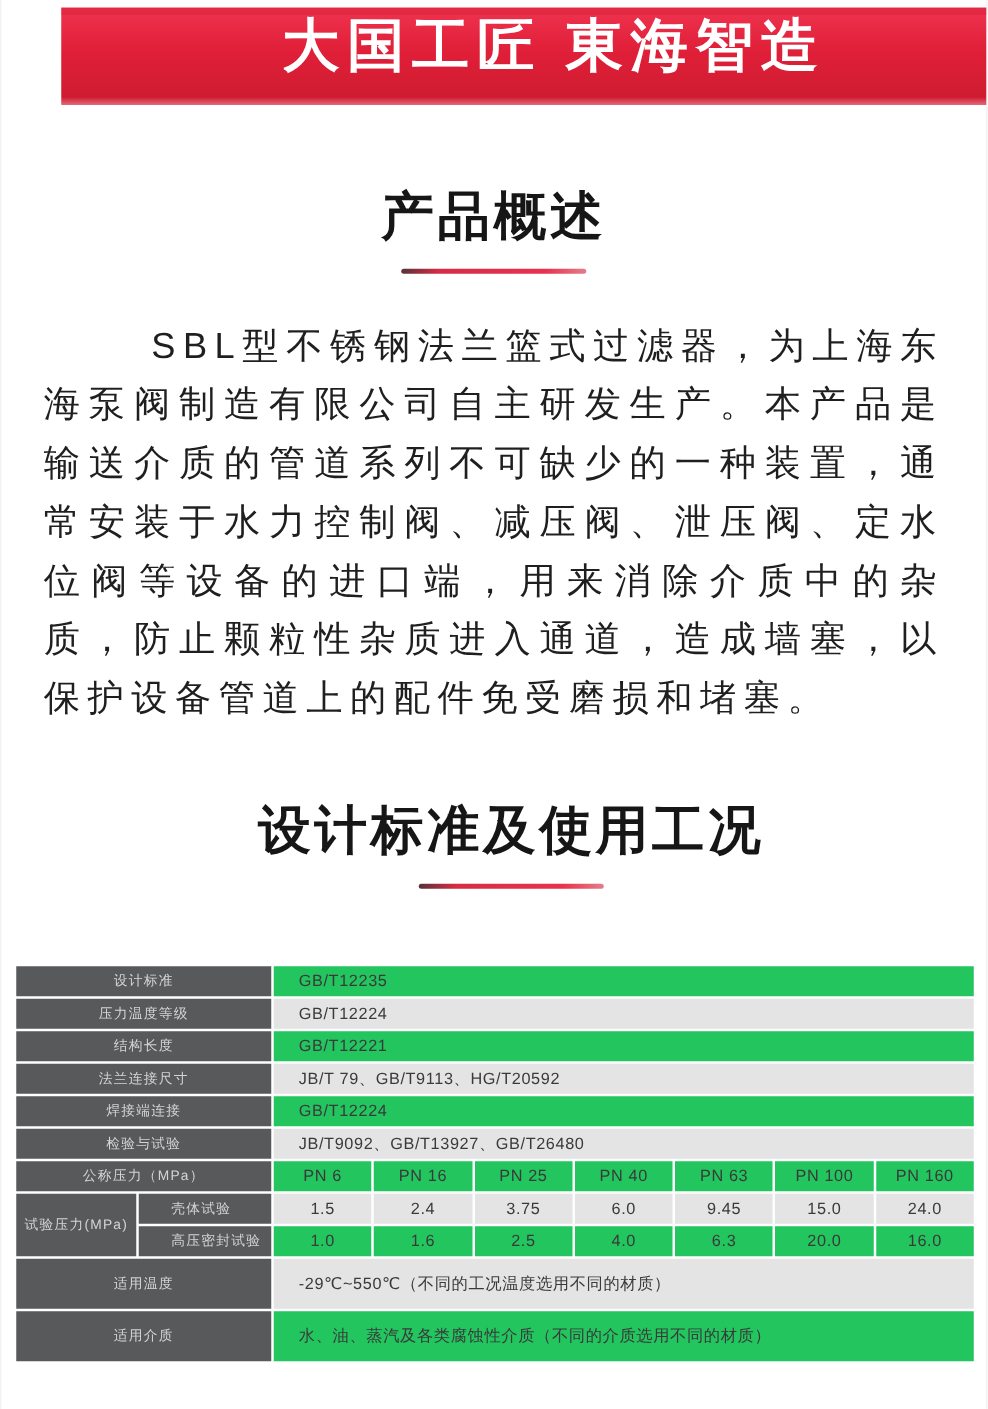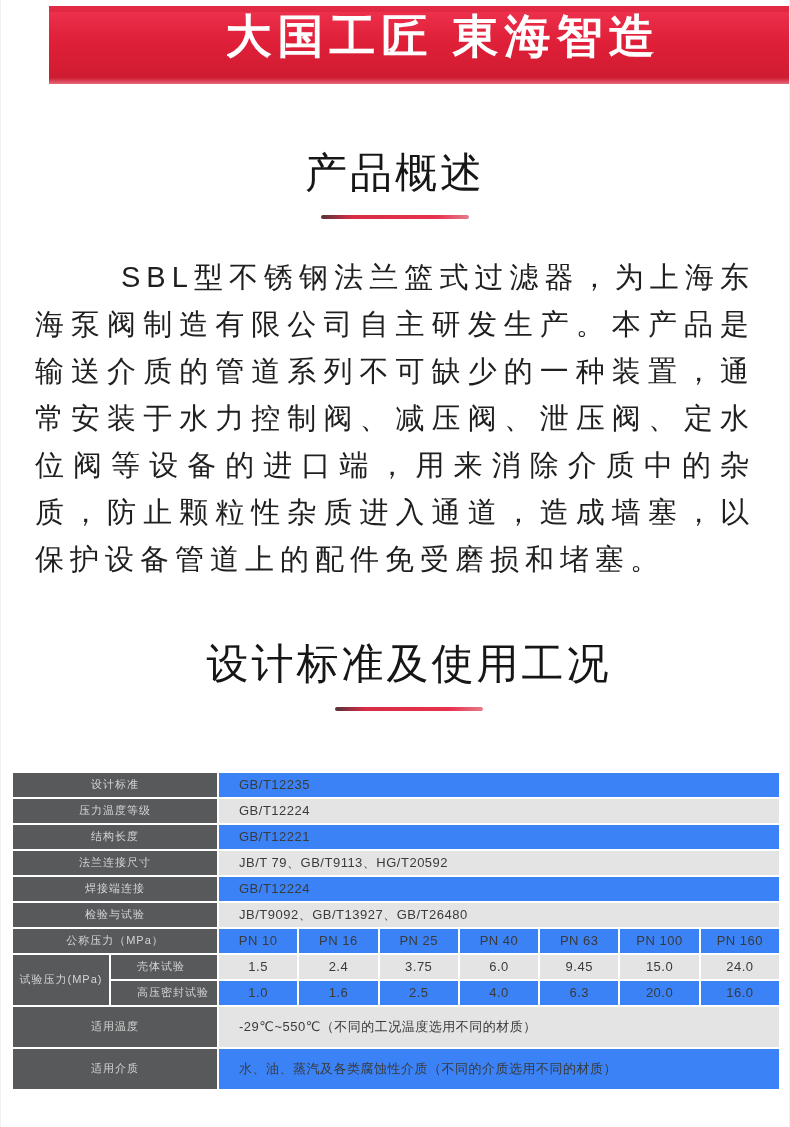--- a/index.html
+++ b/index.html
@@ -24,21 +24,21 @@
     display:flex;align-items:flex-start;justify-content:center;margin-left:48px;
   }
   .banner h1{
     color:#fff;font-size:46px;font-weight:bold;letter-spacing:6px;white-space:pre;
   }
   
   .section-head{display:flex;flex-direction:column;align-items:center;}
   .section-head.first{margin-top:64px;}
   .section-head.second{margin-top:56px;margin-left:28px;}
   .section-head h2{
-    font-size:42px;font-weight:normal;color:#161616;letter-spacing:3px;line-height:1.2;
+    font-size:42px;font-weight:bold;color:#161616;letter-spacing:3px;line-height:1.2;
   }
   .title-underline{
     margin-top:17px;width:148px;height:4px;border-radius:2px;
     background:linear-gradient(90deg,#55333a 0%,#d62c44 20%,var(--accent-red) 78%,#e57c8a 100%);
   }
   
   .overview-text{
     margin:35px 34px 0 34px;
     font-size:29px;line-height:47px;letter-spacing:6px;
     color:#1f1f1f;text-align:justify;text-indent:86px;
@@ -52,21 +52,21 @@
   col.c-main{width:96px;}
   col.c-sub{width:106px;}
   .specs th{
     background:var(--header-dark);color:#d4d4d4;
     font-size:11px;font-weight:normal;letter-spacing:1px;
     height:24px;text-align:center;vertical-align:middle;
   }
   .specs th.sub-lbl{text-align:left;padding-left:26px;}
   .specs td{
     font-size:13px;color:#3a3a3a;height:24px;vertical-align:middle;
-    padding-left:20px;background:#3b82f6;letter-spacing:.5px;
+    padding-left:20px;background:#22c55e;letter-spacing:.5px;
   }
   .specs td.center{padding-left:0;text-align:center;}
   .specs tr.alt td{background:var(--row-alt);}
   .specs tr.tall th,.specs tr.tall td{height:40px;}
 </style>
 </head>
 <body>
 
 <header class="banner">
   <h1>大国工匠 東海智造</h1>
@@ -117,21 +117,21 @@
         <tr class="plain">
           <th colspan="2">焊接端连接</th>
           <td colspan="7">GB/T12224</td>
         </tr>
         <tr class="alt">
           <th colspan="2">检验与试验</th>
           <td colspan="7">JB/T9092、GB/T13927、GB/T26480</td>
         </tr>
         <tr class="plain">
           <th colspan="2">公称压力（MPa）</th>
-          <td class="center">PN 10</td>
+          <td class="center">PN 6</td>
           <td class="center">PN 16</td>
           <td class="center">PN 25</td>
           <td class="center">PN 40</td>
           <td class="center">PN 63</td>
           <td class="center">PN 100</td>
           <td class="center">PN 160</td>
         </tr>
         <tr class="alt">
           <th class="main-lbl" rowspan="2">试验压力(MPa)</th>
           <th class="sub-lbl">壳体试验</th>

